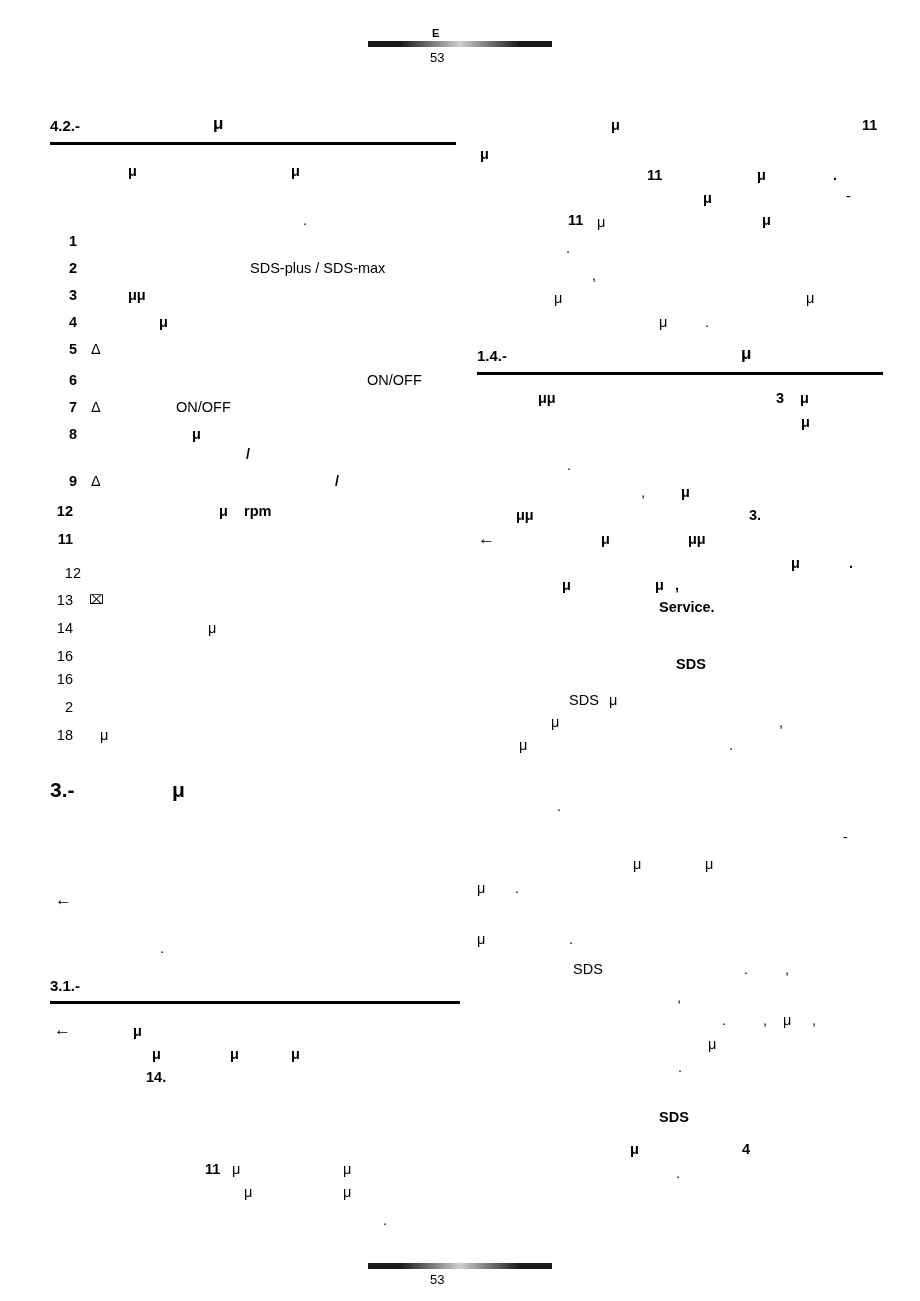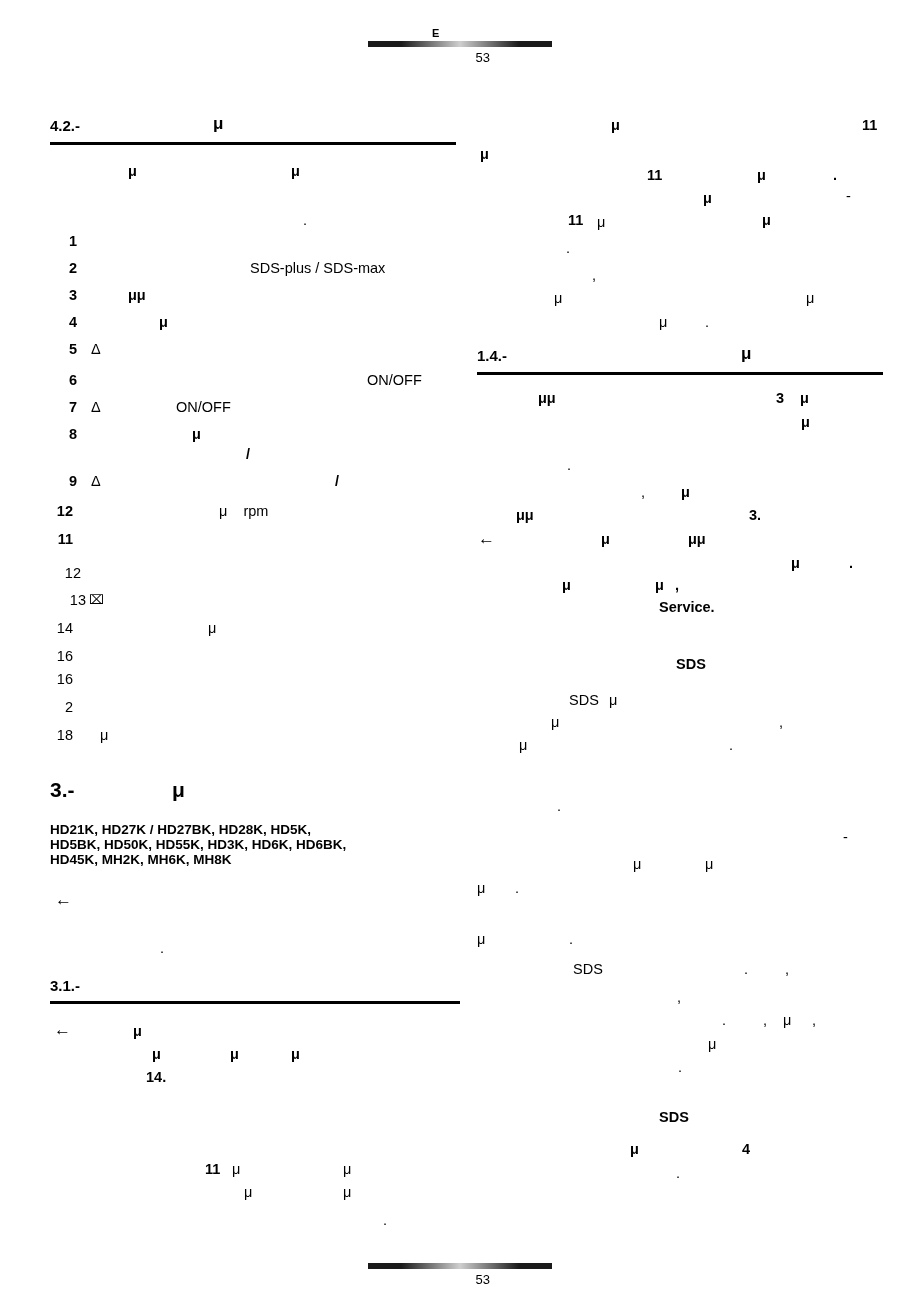--- a/index.html
+++ b/index.html
@@ -28,21 +28,21 @@
   }
   .header-letter {
     position: absolute;
     font-size: 11px;
     font-weight: bold;
     letter-spacing: 0.5px;
   }
   .page-num {
     position: absolute;
     font-size: 13px;
-    text-align: right;
+    text-align: left;
     width: 60px;
   }
   
   .t {
     position: absolute;
     font-size: 14.5px;
     line-height: 17px;
     white-space: pre;
   }
   .b { font-weight: bold; }
@@ -124,44 +124,41 @@
 
   <div class="num b" style="left:55px; top:426px;">8</div>
   <div class="t b" style="left:192px; top:426px;">μ</div>
   <div class="t b" style="left:246px; top:446px;">/</div>
 
   <div class="num b" style="left:55px; top:473px;">9</div>
   <div class="sym" style="left:91px; top:473px;">Δ</div>
   <div class="t b" style="left:335px; top:473px;">/</div>
 
   <div class="num b" style="left:51px; top:503px;">12</div>
-  <div class="t" style="left:219px; top:503px;">μ    rpm</div>
+  <div class="t" style="left:219px; top:503px;font-weight:bold;">μ    rpm</div>
 
   <div class="num b" style="left:51px; top:531px;">11</div>
 
   <div class="num" style="left:59px; top:565px;">12</div>
 
-  <div class="num" style="left:51px; top:592px;margin-left:13px;">13</div>
+  <div class="num" style="left:51px; top:592px;">13</div>
   <div class="sym" style="left:89px; top:592px; font-size:13px;">⌧</div>
 
   <div class="num" style="left:51px; top:620px;">14</div>
   <div class="t" style="left:208px; top:620px;">μ</div>
 
   <div class="num" style="left:51px; top:648px;">16</div>
   <div class="num" style="left:51px; top:671px;">16</div>
   <div class="num" style="left:51px; top:699px;">2</div>
   <div class="num" style="left:51px; top:727px;">18</div>
   <div class="t" style="left:100px; top:727px;">μ</div>
 
   <div class="sec-title-lg" style="left:50px; top:778px;">3.-</div>
   <div class="sec-title-lg" style="left:172px; top:778px;">μ</div>
 
-  <div class="models" style="left:50px; top:822px;">HD21K, HD27K / HD27BK, HD28K, HD5K,
-HD5BK, HD50K, HD55K, HD3K, HD6K, HD6BK,
-HD45K, MH2K, MH6K, MH8K</div>
 
   <div class="arrow" style="left:55px; top:890px;">←</div>
   <div class="t" style="left:160px; top:940px;">.</div>
 
   <div class="sec-title" style="left:50px; top:977px;">3.1.-</div>
   <div class="sec-rule" style="left:50px; top:1001px; width:410px;"></div>
 
   <div class="arrow" style="left:54px; top:1020px;">←</div>
   <div class="t b" style="left:133px; top:1023px;">μ</div>
   <div class="t b" style="left:152px; top:1046px;">μ</div>

